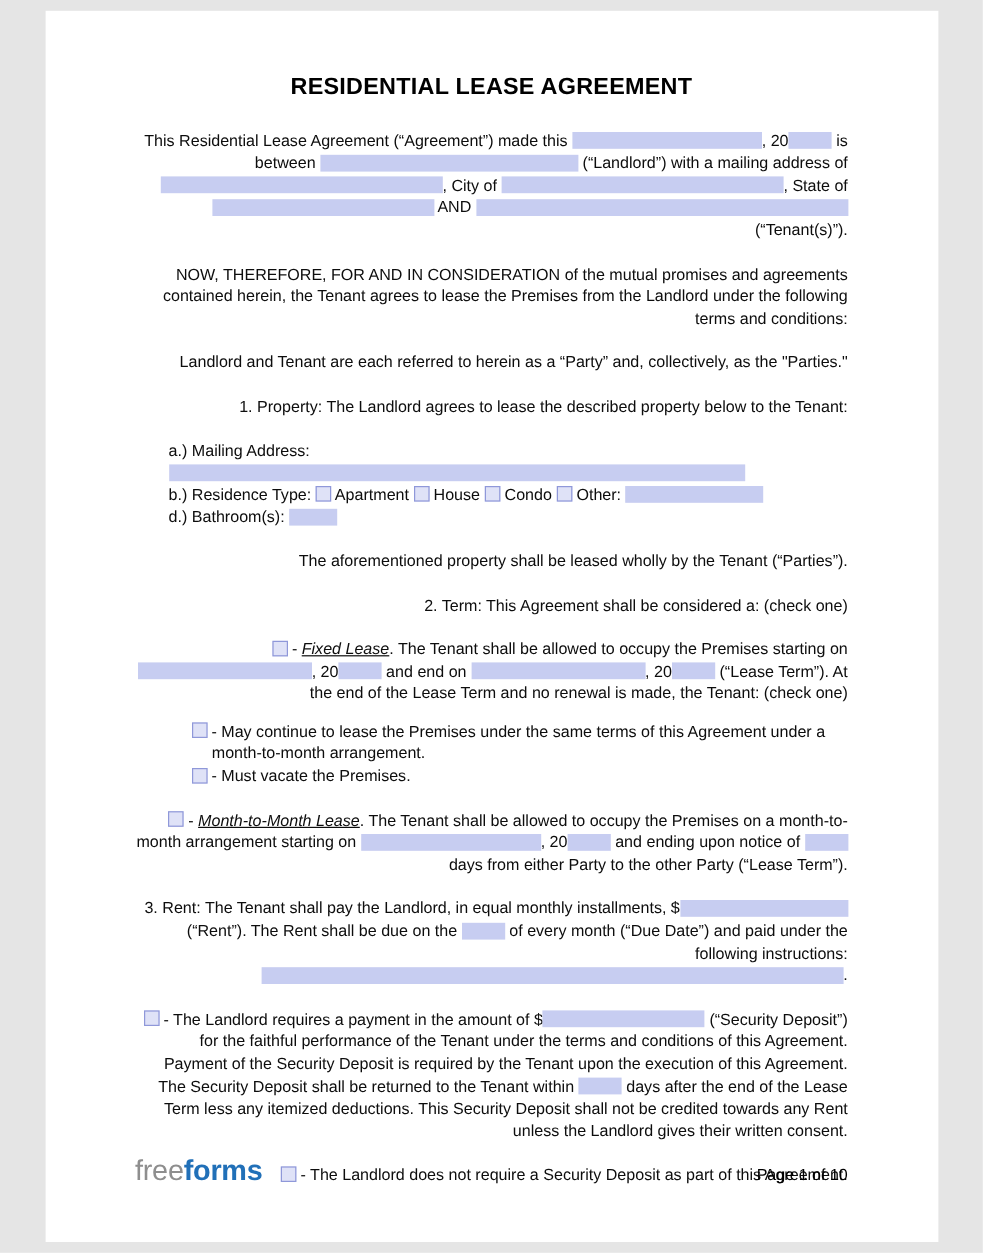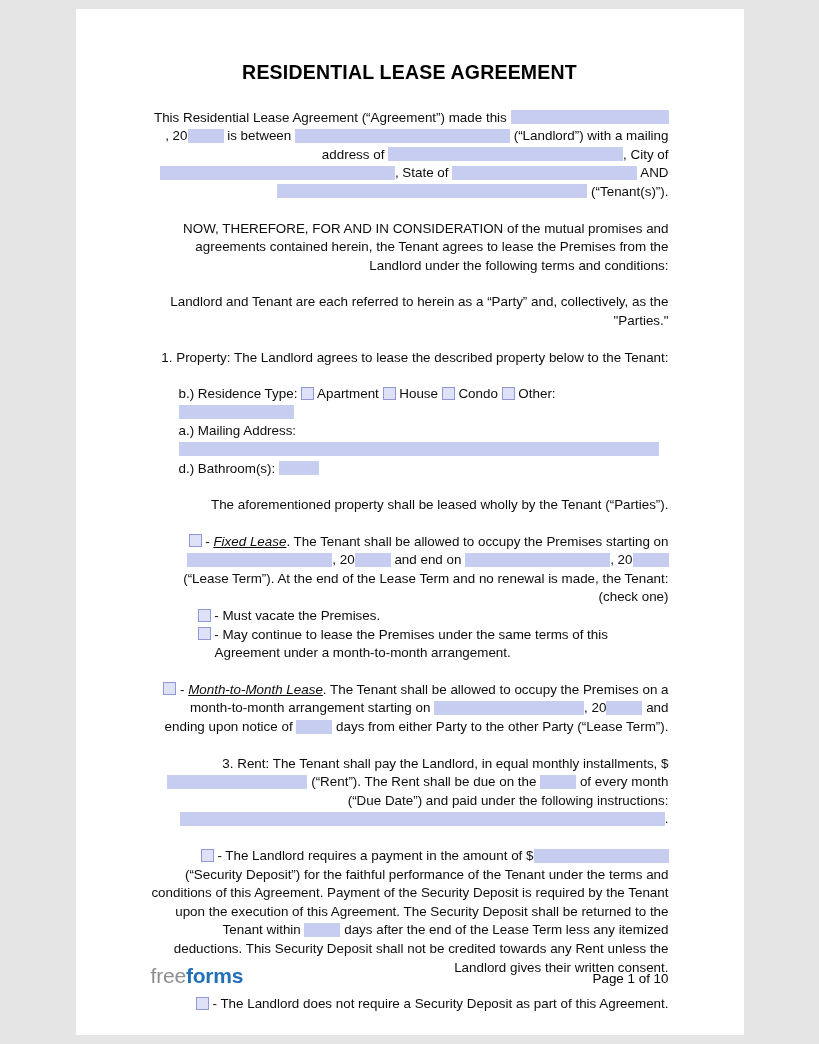--- a/index.html
+++ b/index.html
@@ -6,37 +6,37 @@
   body {
     width: 819px; height: 1044px;
     background: #e5e5e5;
     font-family: "Liberation Sans", "DejaVu Sans", sans-serif;
     overflow: hidden;
   }
   .page {
     box-sizing: border-box;
     position: relative;
     margin: 9px auto 0;
-    width: 668px; height: 1026px;
+    width: 744px; height: 1026px;
     background: #ffffff;
     padding: 54px 75px 0 75px;
     color: #0d0d0d;
     font-size: 13.4px;
     line-height: 18.6px;
   }
   .title {
     margin: 0 0 27px;
     text-align: center;
     font-size: 19.5px;
     font-weight: bold;
     color: #000;
     letter-spacing: 0.2px;
   }
   p { margin: 0 0 18px; text-align: right; }
-  p.m0 { margin-bottom: 0; }
+  p.m0 { margin-bottom: 13px; }
   .indent { margin: 0 0 18px 28px; }
   .nested { margin: 0 0 18px 47px; }
   .nested .opt { padding-left: 17px; text-indent: -17px; }
   .f {
     display: inline-block;
     background: #c7cdf1;
     height: 14px;
     vertical-align: -2.5px;
   }
   .cb {
@@ -48,54 +48,55 @@
   }
   .iu { font-style: italic; text-decoration: underline; }
   b { font-weight: normal; }
   .footer {
     position: absolute;
     left: 75px; right: 75px; bottom: 46px;
     display: flex;
     justify-content: space-between;
     align-items: baseline;
   }
-  .brand { font-size: 21px; letter-spacing: -0.2px; }
+  .brand { font-size: 24px; letter-spacing: -0.2px; }
   .brand .free { color: #8e8e8e; }
   .brand .forms { color: #2170b8; font-weight: bold; }
   .pageno { font-size: 13.4px; color: #000; }
 </style>
 </head>
 <body>
 
 <div class="page">
 
   <h1 class="title">RESIDENTIAL LEASE AGREEMENT</h1>
 
   <p><span>This Residential Lease Agreement (“Agreement”) made this </span><span class="f" style="width:158px"></span><span>, 20</span><span class="f" style="width:36px"></span><span> is between </span><span class="f" style="width:215px"></span><span> (“Landlord”) with a mailing address of </span><span class="f" style="width:235px"></span><span>, City of </span><span class="f" style="width:235px"></span><span>, State of </span><span class="f" style="width:185px"></span><span> AND </span><span class="f" style="width:310px"></span><span> (“Tenant(s)”).</span></p>
 
   <p><span>NOW, THEREFORE, FOR AND IN CONSIDERATION of the mutual promises and agreements contained herein, the Tenant agrees to lease the Premises from the Landlord under the following terms and conditions:</span></p>
 
   <p><span>Landlord and Tenant are each referred to herein as a “Party” and, collectively, as the "Parties."</span></p>
 
   <p><b>1. Property</b><span>: The Landlord agrees to lease the described property below to the Tenant:</span></p>
 
   <div class="indent">
+    <div><span>a.) Mailing Address: </span><span class="f" style="width:480px"></span></div>
     <div><span>b.) Residence Type: </span><span class="cb"></span><span> Apartment </span><span class="cb"></span><span> House </span><span class="cb"></span><span> Condo </span><span class="cb"></span><span> Other: </span><span class="f" style="width:115px"></span></div>
-    <div><span>a.) Mailing Address: </span><span class="f" style="width:480px"></span></div>
     <div><span>d.) Bathroom(s): </span><span class="f" style="width:40px"></span></div>
   </div>
 
   <p><span>The aforementioned property shall be leased wholly by the Tenant (“Parties”).</span></p>
 
+  <p><b>2. Term</b><span>: This Agreement shall be considered a: (check one)</span></p>
 
   <p class="m0"><span class="cb"></span><span> - </span><span class="iu">Fixed Lease</span><span>. The Tenant shall be allowed to occupy the Premises starting on </span><span class="f" style="width:145px"></span><span>, 20</span><span class="f" style="width:36px"></span><span> and end on </span><span class="f" style="width:145px"></span><span>, 20</span><span class="f" style="width:36px"></span><span> (“Lease Term”). At the end of the Lease Term and no renewal is made, the Tenant: (check one)</span></p>
 
   <div class="nested">
+    <div class="opt"><span class="cb"></span><span> - May continue to lease the Premises under the same terms of this Agreement under a month-to-month arrangement.</span></div>
     <div class="opt"><span class="cb"></span><span> - Must vacate the Premises.</span></div>
-    <div class="opt"><span class="cb"></span><span> - May continue to lease the Premises under the same terms of this Agreement under a month-to-month arrangement.</span></div>
   </div>
 
   <p><span class="cb"></span><span> - </span><span class="iu">Month-to-Month Lease</span><span>. The Tenant shall be allowed to occupy the Premises on a month-to-month arrangement starting on </span><span class="f" style="width:150px"></span><span>, 20</span><span class="f" style="width:36px"></span><span> and ending upon notice of </span><span class="f" style="width:36px"></span><span> days from either Party to the other Party (“Lease Term”).</span></p>
 
   <p><b>3. Rent</b><span>: The Tenant shall pay the Landlord, in equal monthly installments, $</span><span class="f" style="width:140px"></span><span> (“Rent”). The Rent shall be due on the </span><span class="f" style="width:36px"></span><span> of every month (“Due Date”) and paid under the following instructions: </span><span class="f" style="width:485px"></span><span>.</span></p>
 
 
   <p><span class="cb"></span><span> - The Landlord requires a payment in the amount of $</span><span class="f" style="width:135px"></span><span> (“Security Deposit”) for the faithful performance of the Tenant under the terms and conditions of this Agreement. Payment of the Security Deposit is required by the Tenant upon the execution of this Agreement. The Security Deposit shall be returned to the Tenant within </span><span class="f" style="width:36px"></span><span> days after the end of the Lease Term less any itemized deductions. This Security Deposit shall not be credited towards any Rent unless the Landlord gives their written consent.</span></p>
 
   <p><span class="cb"></span><span> - The Landlord does not require a Security Deposit as part of this Agreement.</span></p>

